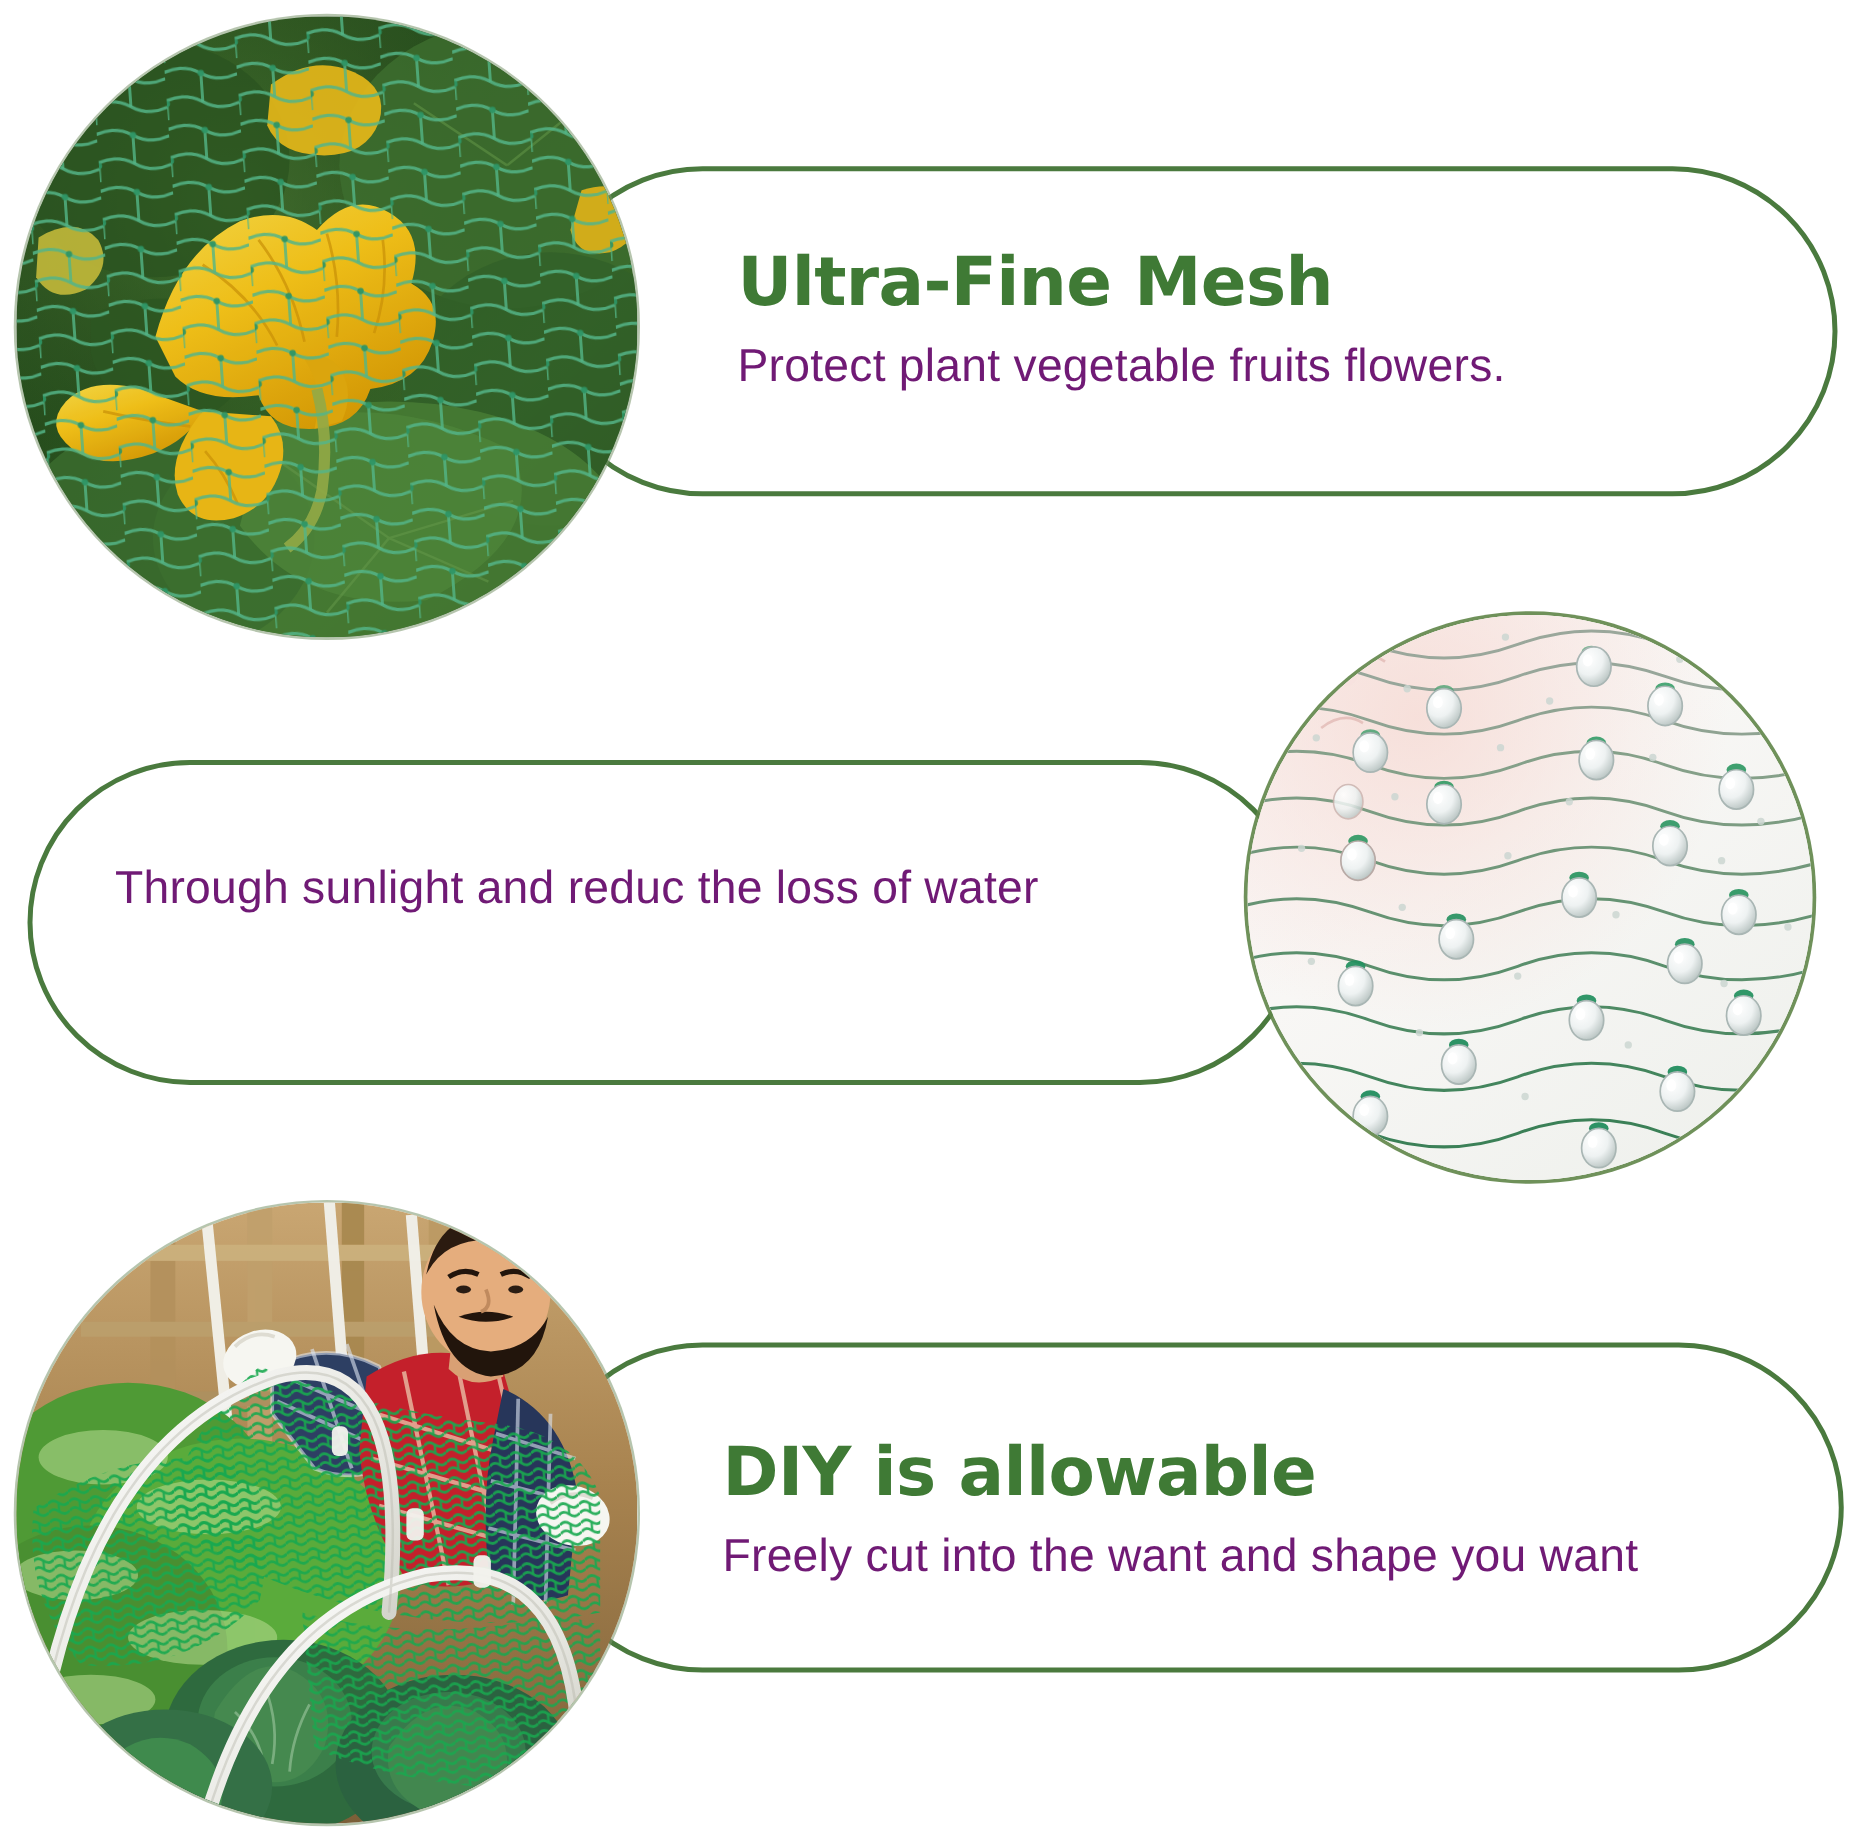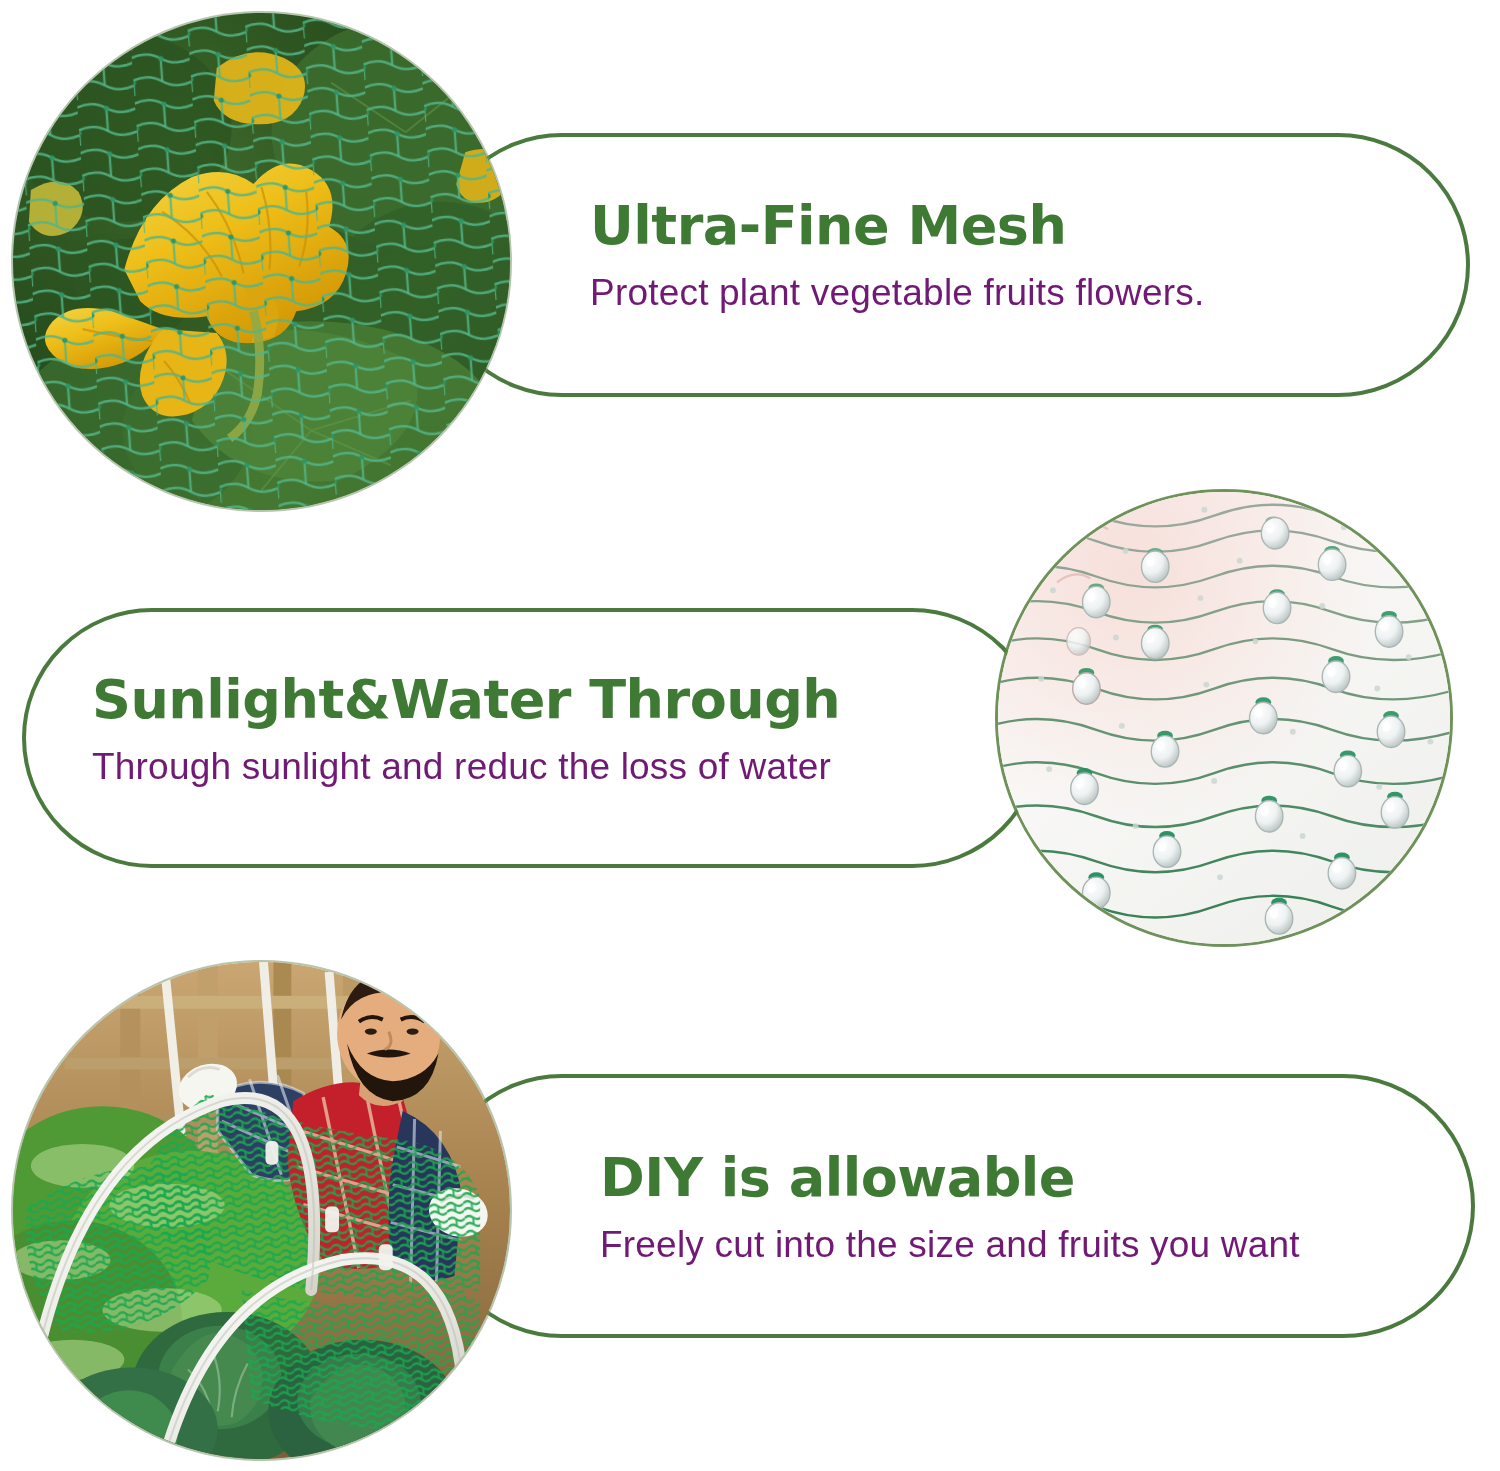--- a/index.html
+++ b/index.html
@@ -78,21 +78,21 @@
     font-size: 37px;
     letter-spacing: 0.2px;
     line-height: 1.2;
     white-space: nowrap;
     margin-top: 16px;
   }
 
   .tb-1 { left: 590px; top: 198px; }
   .tb-2 { left: 92px;  top: 672px; }
   .tb-2 .heading { font-size: 54px; }
-  .tb-3 { left: 600px; top: 1150px; }
+  .tb-3 { left: 578px; top: 1150px; }
 
   
   .photo {
     position: absolute;
     border-radius: 50%;
     overflow: hidden;
     z-index: 5;
     box-shadow: 0 0 0 2px rgba(122,150,108,0.55);
   }
 
@@ -192,21 +192,20 @@
       <path d="M18 178 Q 48 160 66 180 Q 78 202 56 220 Q 30 232 16 210 Z" fill="#d8c93e" opacity="0.85"></path>
 
       <rect width="500" height="500" fill="url(#netPat)"></rect>
       <rect width="500" height="500" fill="#0b2a10" opacity="0.06"></rect>
     </svg>
   </div>
 
   <div class="callout callout-2"></div>
 
   <div class="text-block tb-2">
-    <div class="heading">Sunlight&amp;Water Through</div>
     <div class="subheading">Through sunlight and reduc the loss of water</div>
   </div>
 
   <div class="photo photo-2">
     <svg viewBox="0 0 460 460" preserveAspectRatio="xMidYMid slice" aria-hidden="true">
       <defs>
         <linearGradient id="dropBg" x1="0.15" y1="0" x2="0.9" y2="1">
           <stop offset="0%" stop-color="#fbf2f1"></stop>
           <stop offset="40%" stop-color="#f8f7f5"></stop>
           <stop offset="100%" stop-color="#eef0ec"></stop>
@@ -387,21 +386,21 @@
         </g>
         <ellipse cx="80" cy="46" rx="10" ry="12" fill="#f7e2de" opacity="0.85"></ellipse>
       </g>
     </svg>
   </div>
 
   <div class="callout callout-3"></div>
 
   <div class="text-block tb-3">
     <div class="heading">DIY is allowable</div>
-    <div class="subheading">Freely cut into the size and fruits you want</div>
+    <div class="subheading">Freely cut into the want and shape you want</div>
   </div>
 
   <div class="photo photo-3">
     <svg viewBox="0 0 500 500" preserveAspectRatio="xMidYMid slice" aria-hidden="true">
       <defs>
         <linearGradient id="soilBg" x1="0" y1="0" x2="0" y2="1">
           <stop offset="0%" stop-color="#c9a672"></stop>
           <stop offset="45%" stop-color="#a8834f"></stop>
           <stop offset="100%" stop-color="#7b5f38"></stop>
         </linearGradient>

